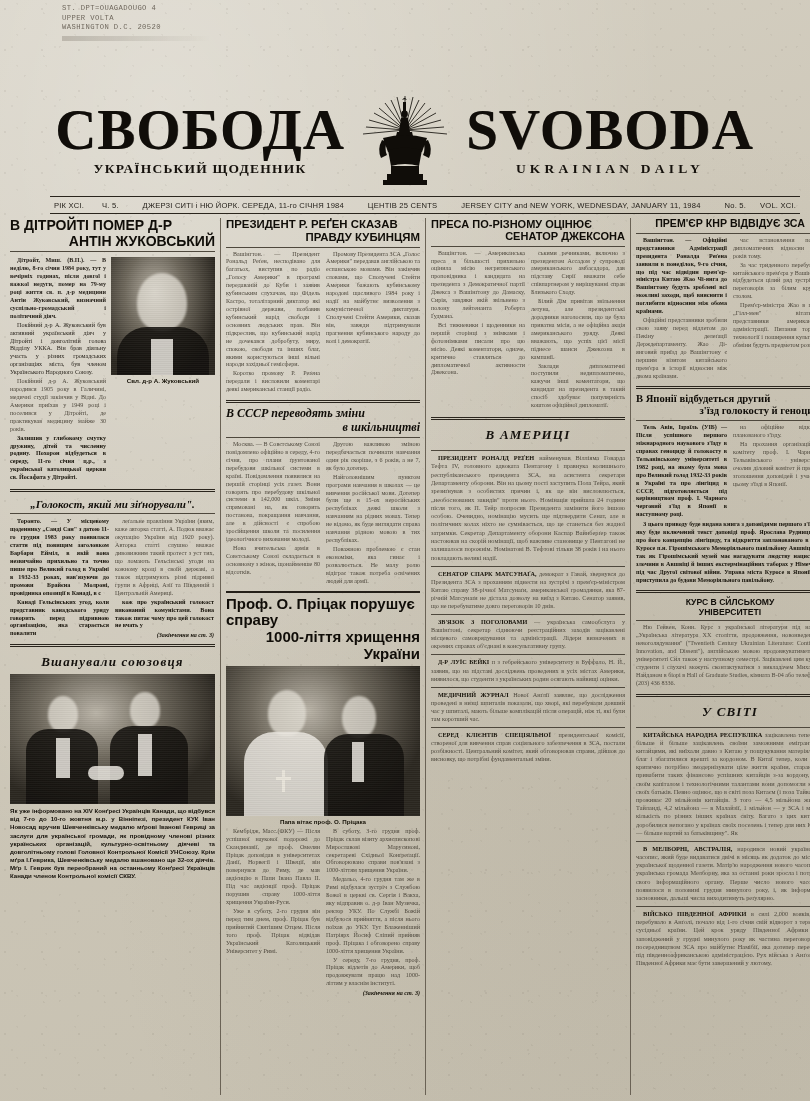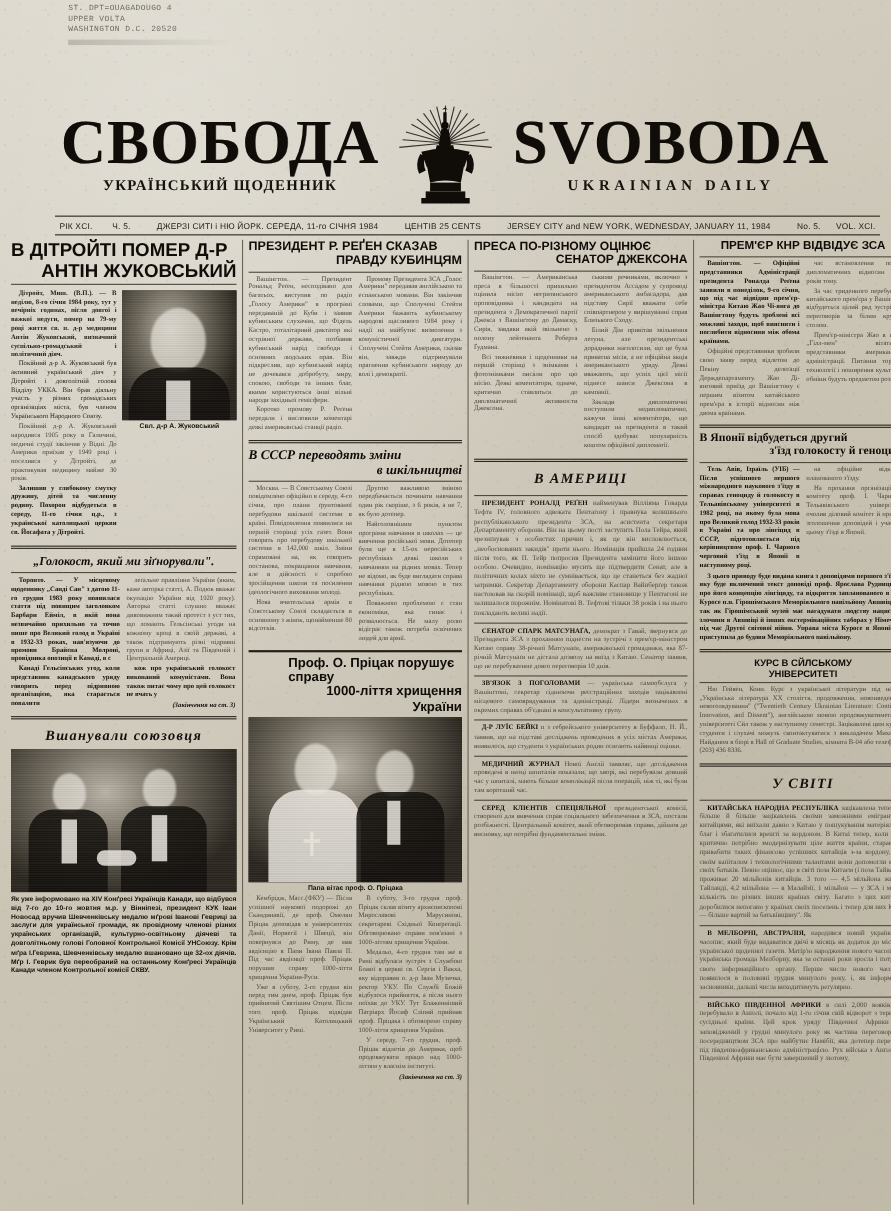--- a/index.html
+++ b/index.html
@@ -230,21 +230,21 @@
     <span class="sp"></span>
     <span class="seg">No. 5.</span>
     <span style="width:14px"></span>
     <span class="seg">VOL. XCI.</span>
   </div>
 
   <div class="content">
 
     <div class="colgroup" style="width:205px">
 
-      <div class="hl" style="font-size:17px;">
+      <div class="hl" style="font-size:14px;">
         <span class="l">В ДІТРОЙТІ ПОМЕР Д-Р</span>
         <span class="r">АНТІН ЖУКОВСЬКИЙ</span>
       </div>
       <div class="rule-thin" style="margin-top:2px"></div>
 
       <div style="display:flex; gap:5px; margin-top:2px;">
         <div class="body-txt" style="width:96px">
           <p class="lead">Дітройт, Миш. (В.П.). — В неділю, 8-го січня 1984 року, тут у вечірніх годинах, після довгої і важкої недуги, помер на 79-му році життя св. п. д-р медицини Антін Жуковський, визначний суспільно-громадський і політичний діяч.</p>
           <p>Покійний д-р А. Жуковський був активний український діяч у Дітройті і довголітній голова Відділу УККА. Він брав діяльну участь у різних громадських організаціях міста, був членом Українського Народного Союзу.</p>
           <p class="faded">Покійний д-р А. Жуковський народився 1905 року в Галичині, медичні студії закінчив у Відні. До Америки приїхав у 1949 році і поселився у Дітройті, де практикував медицину майже 30 років.</p>
@@ -327,21 +327,21 @@
         </div>
         <div class="body-txt faded" style="width:94px">
           <p>Другою важливою зміною передбачається починати навчання один рік скоріше, з 6 років, а не 7, як було дотепер.</p>
           <p>Найголовнішим пунктом програми навчання в школах — це вивчення російської мови. Дотепер були ще в 15-ох неросійських республіках деякі школи з навчанням на рідних мовах. Тепер не відомо, як буде виглядати справа навчання рідною мовою в тих республіках.</p>
           <p>Поважною проблемою є стан економіки, яка гинає і розвалюється. Не малу ролю відіграє також потреба освічених людей для армії.</p>
         </div>
       </div>
 
       <div class="rule-thick"></div>
 
-      <div class="hl" style="font-size:12px;margin-left:36px;">
+      <div class="hl" style="font-size:15px;">
         <span class="l">Проф. О. Пріцак порушує справу</span>
         <span class="r">1000-ліття хрищення України</span>
       </div>
 
       <div class="photo" style="height:150px; width:100%; margin-top:3px;">
         <div class="sil-head" style="left:42px; top:24px; width:38px; height:46px;"></div>
         <div class="sil-shirt" style="left:18px; top:66px; width:84px; height:84px; border-radius:30px 30px 0 0;"></div>
         <div class="sil-head" style="left:116px; top:30px; width:34px; height:42px;"></div>
         <div class="sil-body" style="left:98px; top:68px; width:80px; height:82px; border-radius:24px 24px 0 0;"></div>
         <div class="sil-shirt" style="left:126px; top:76px; width:12px; height:40px;"></div>

